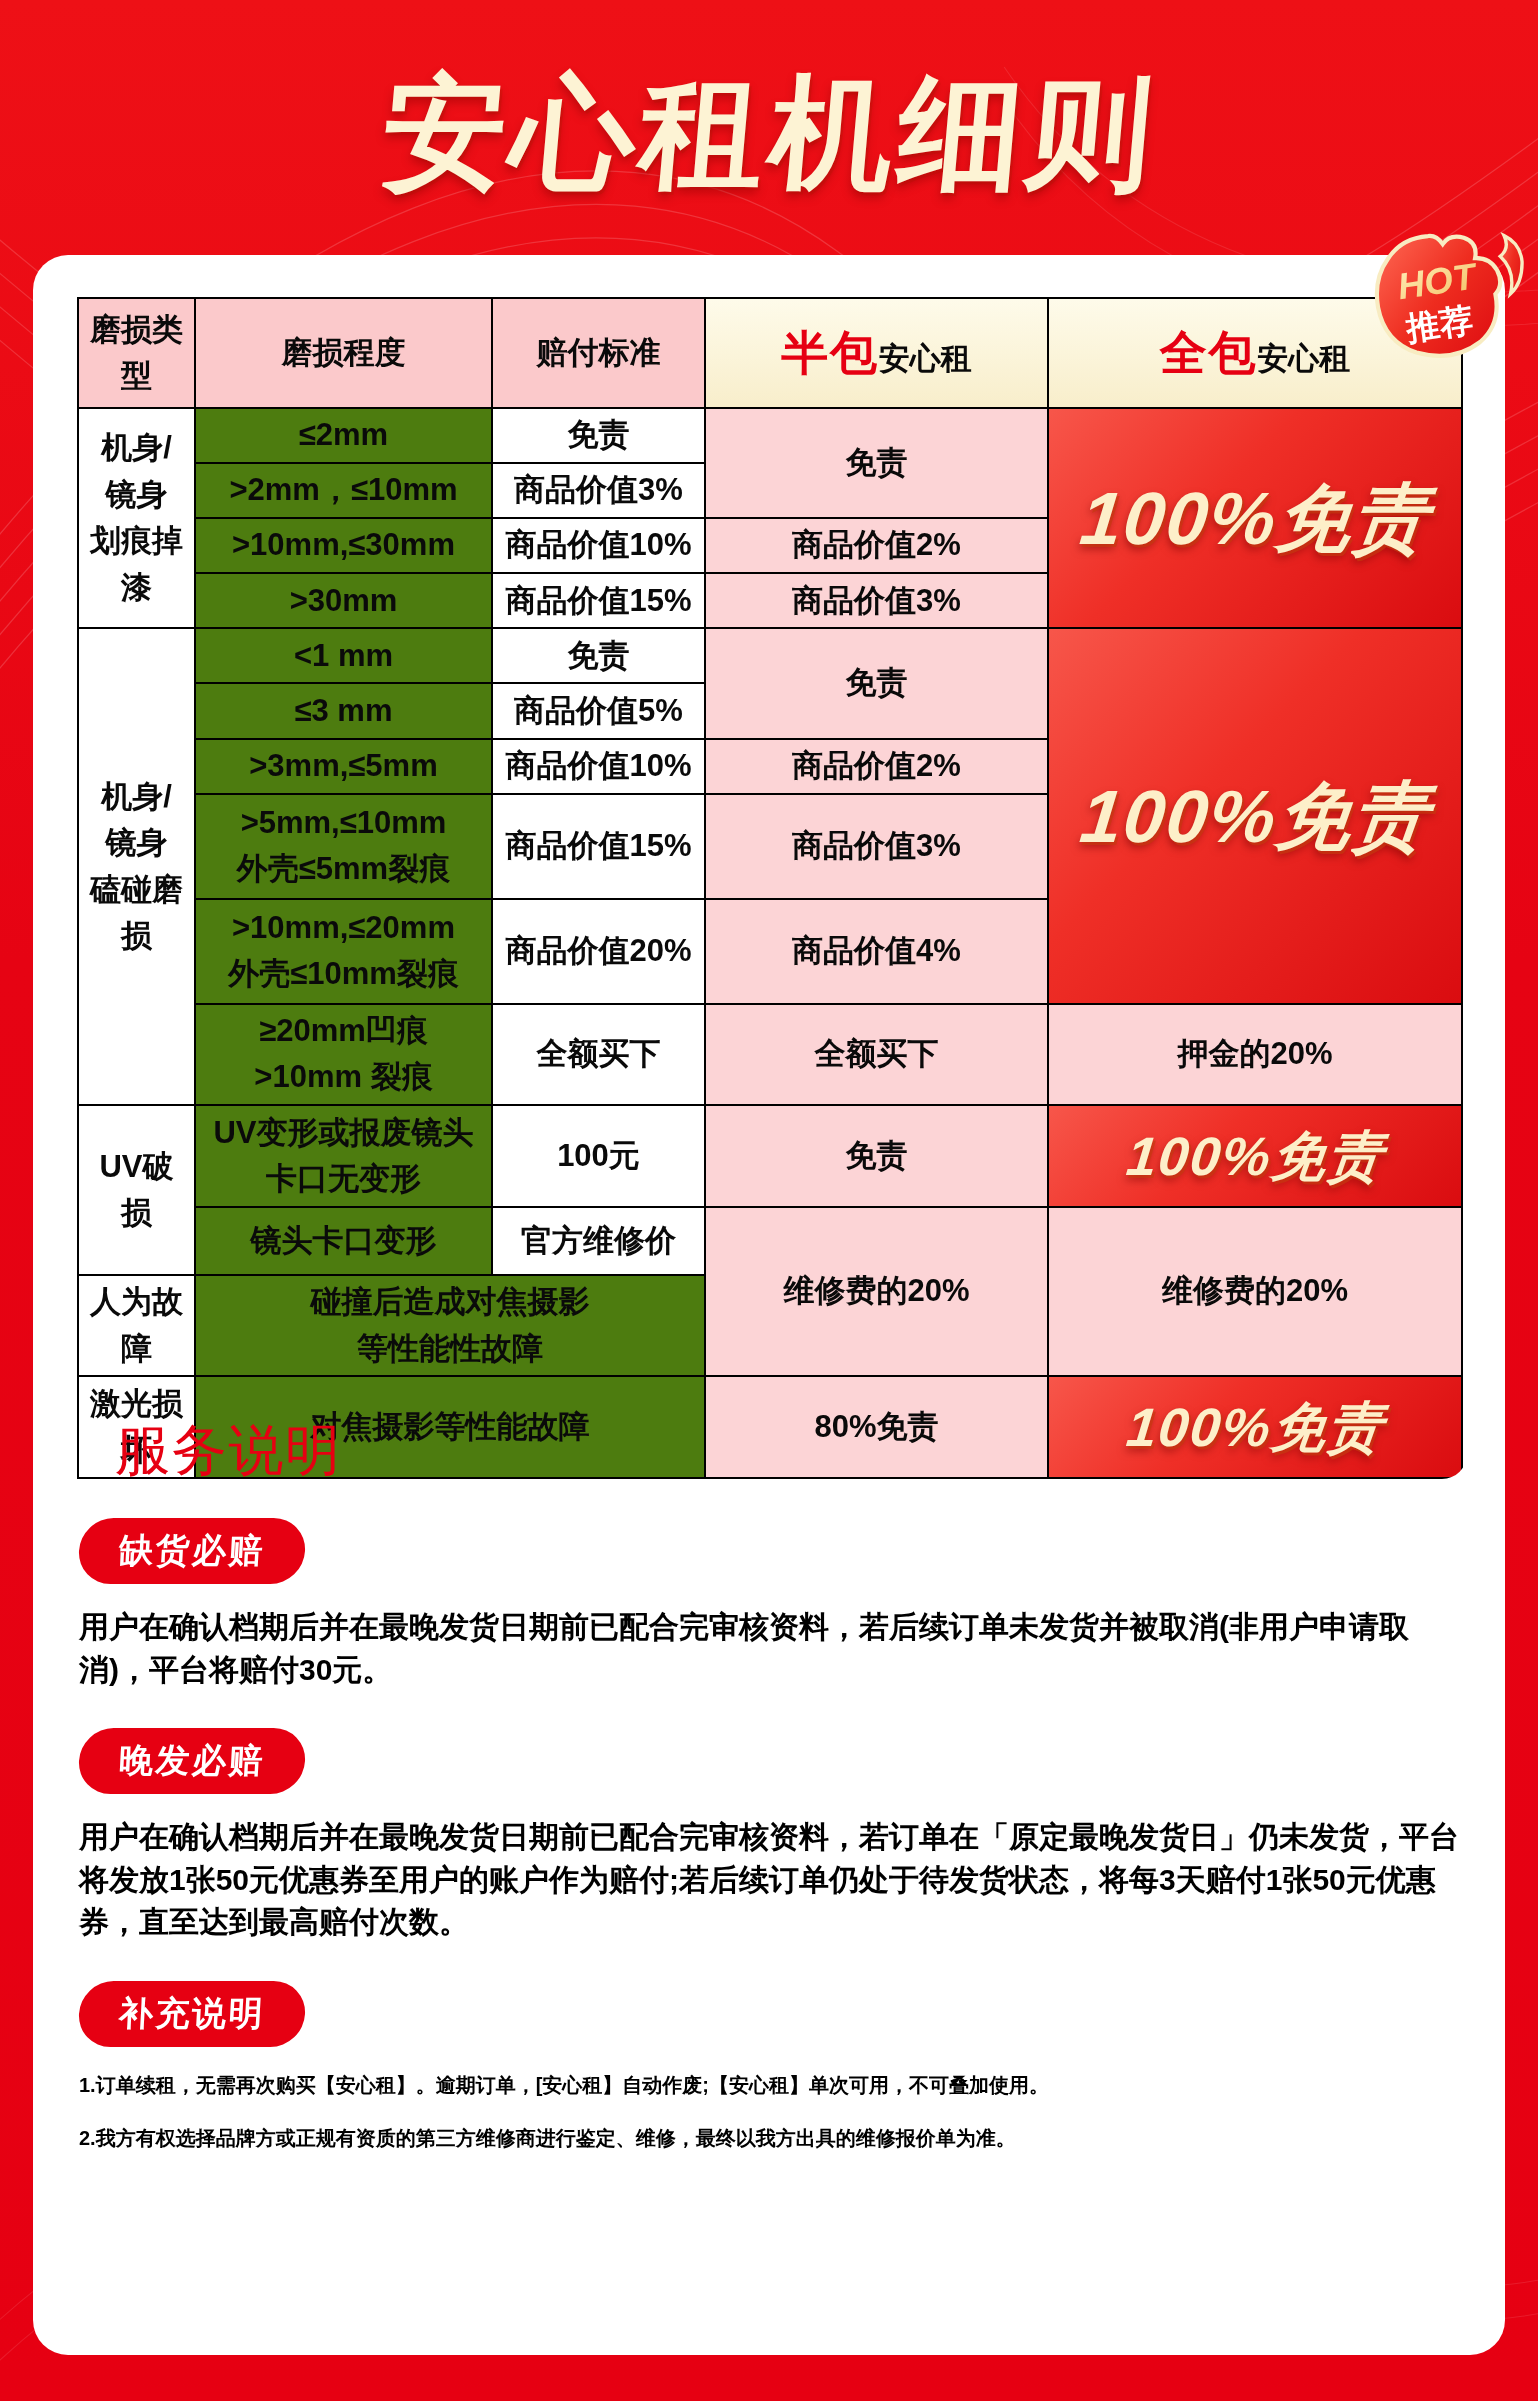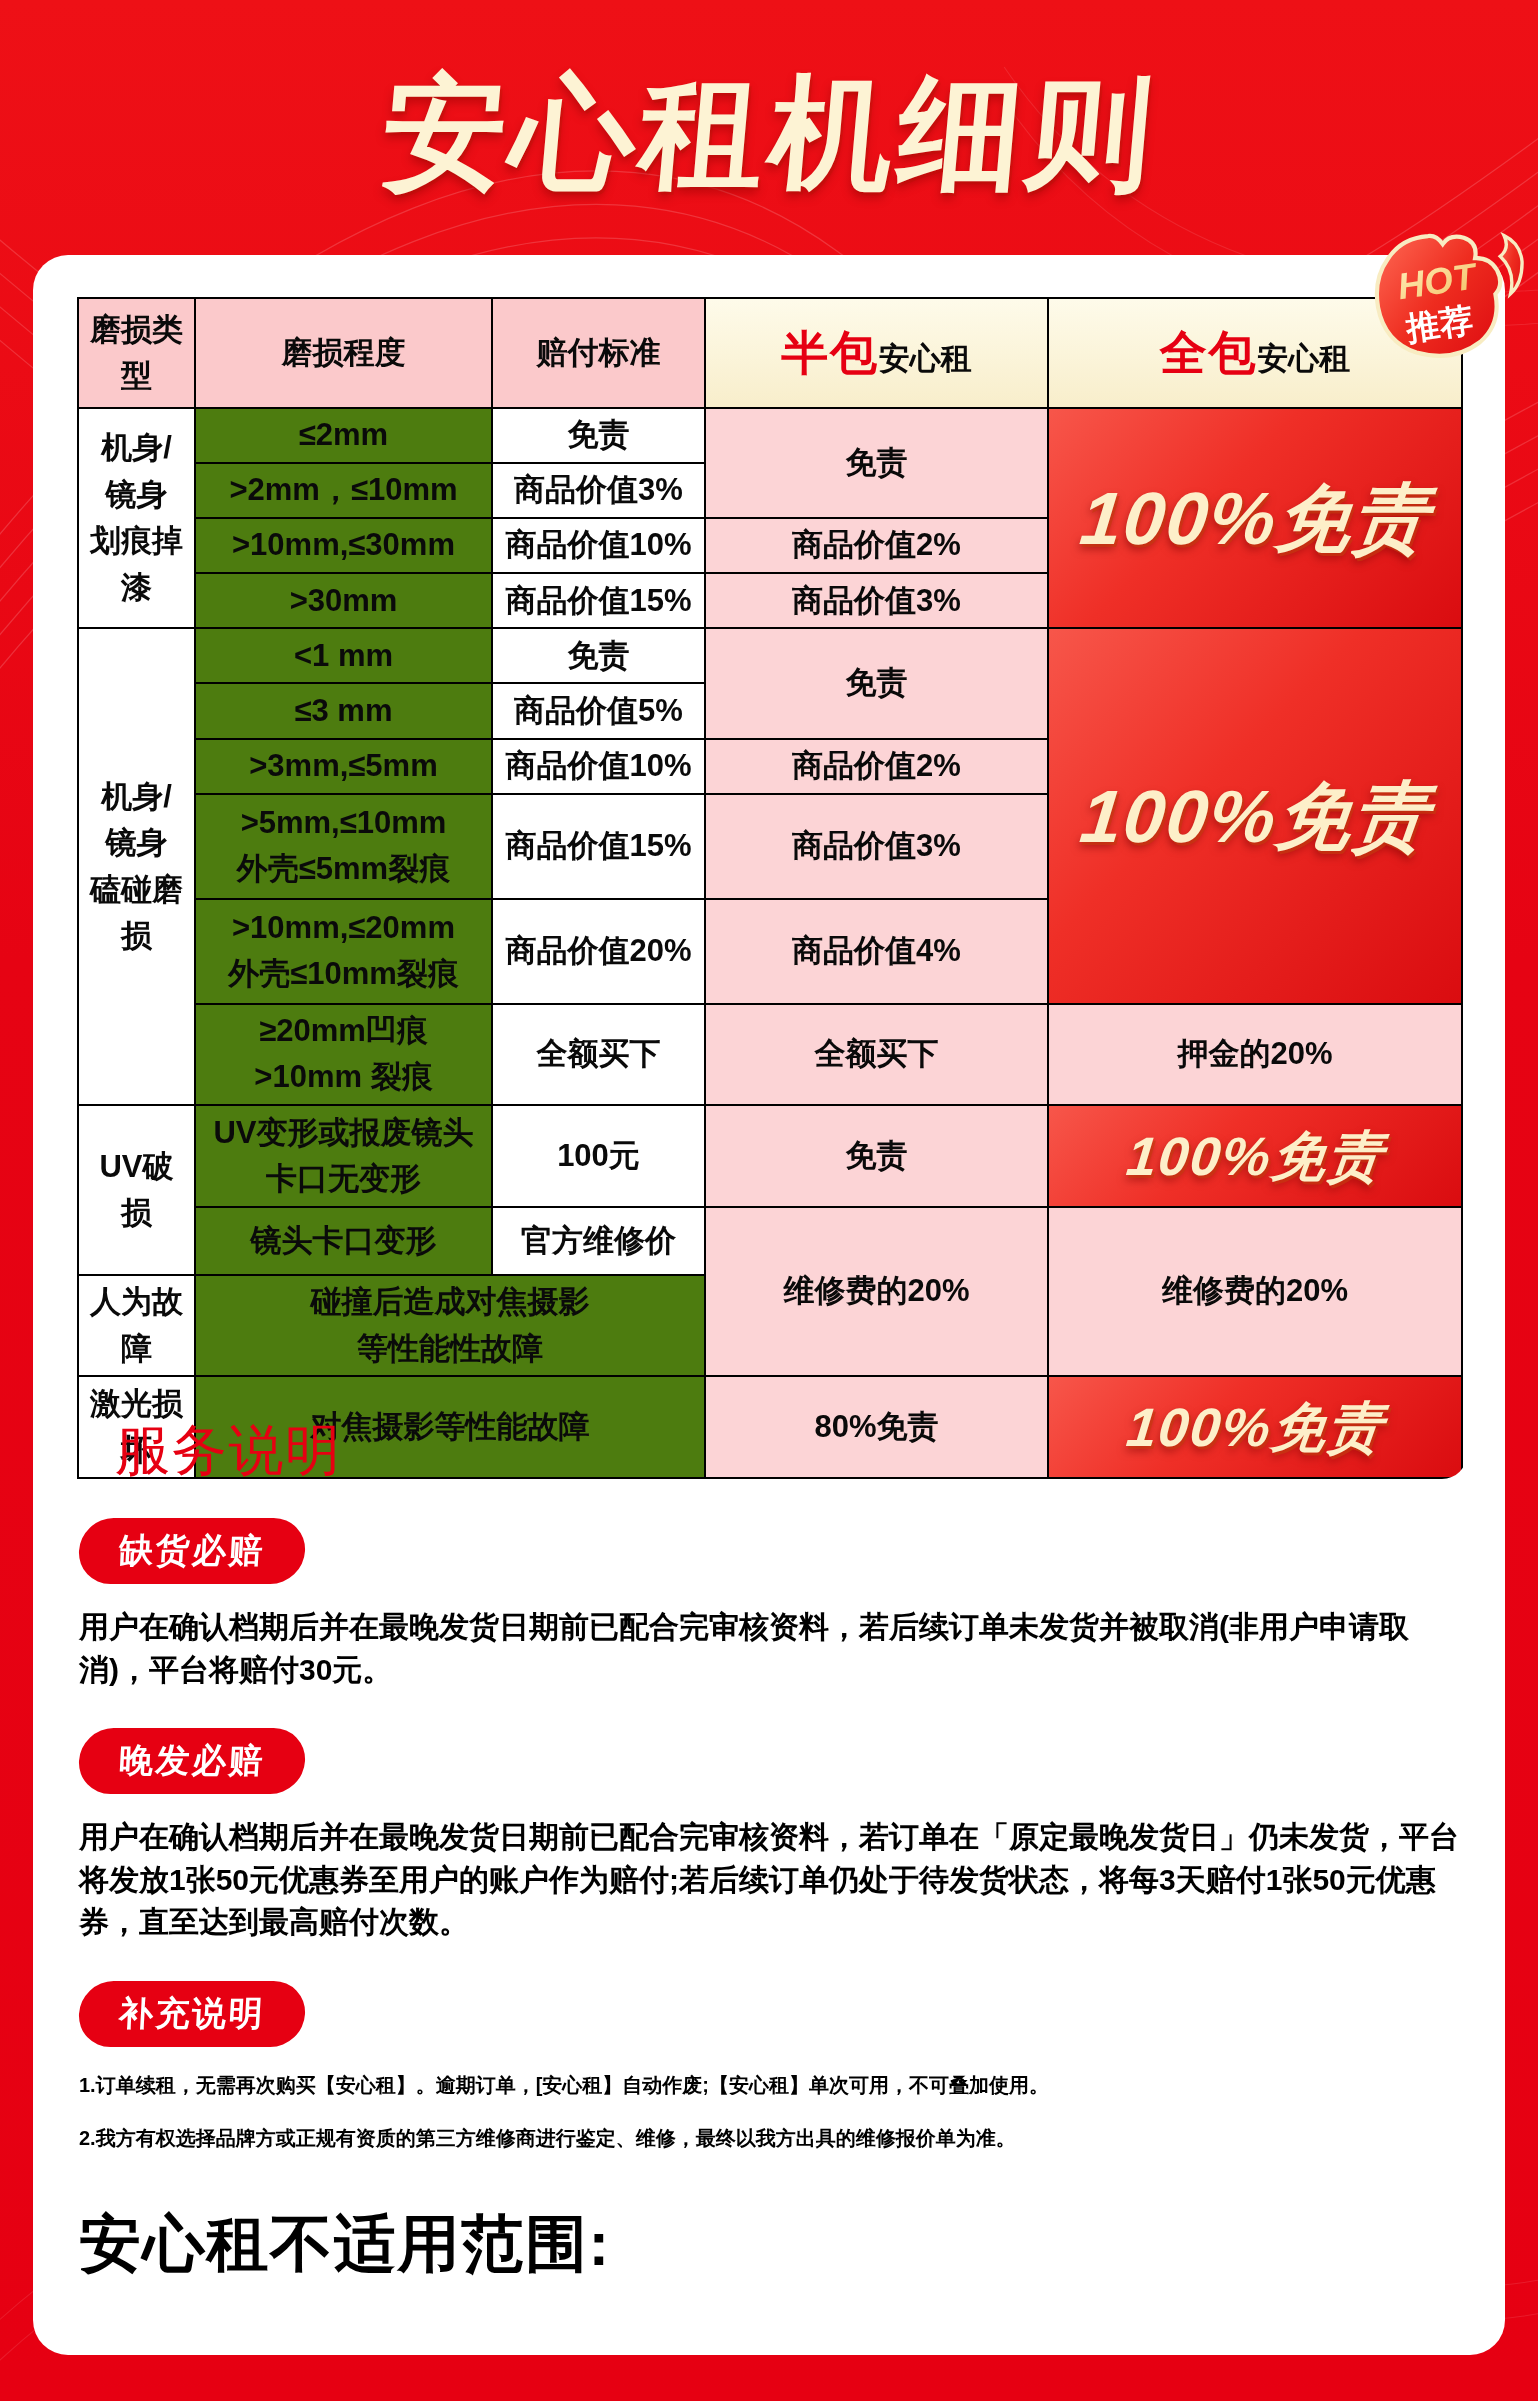--- a/index.html
+++ b/index.html
@@ -219,21 +219,20 @@
     <div class="pill">缺货必赔</div>
     <p class="svc-text">用户在确认档期后并在最晚发货日期前已配合完审核资料，若后续订单未发货并被取消(非用户申请取消)，平台将赔付30元。</p>
 
     <div class="pill">晚发必赔</div>
     <p class="svc-text">用户在确认档期后并在最晚发货日期前已配合完审核资料，若订单在「原定最晚发货日」仍未发货，平台将发放1张50元优惠券至用户的账户作为赔付;若后续订单仍处于待发货状态，将每3天赔付1张50元优惠券，直至达到最高赔付次数。</p>
 
     <div class="pill">补充说明</div>
     <p class="svc-item">1.订单续租，无需再次购买【安心租】。逾期订单，[安心租】自动作废;【安心租】单次可用，不可叠加使用。</p>
     <p class="svc-item">2.我方有权选择品牌方或正规有资质的第三方维修商进行鉴定、维修，最终以我方出具的维修报价单为准。</p>
 
-    <h2 class="scope-heading">安心租不适用范围:</h2>
     
     
     
     
     
   </div>
 </div>
 
 <svg class="hot-badge" viewBox="0 0 210 190" aria-hidden="true">
   <defs>

